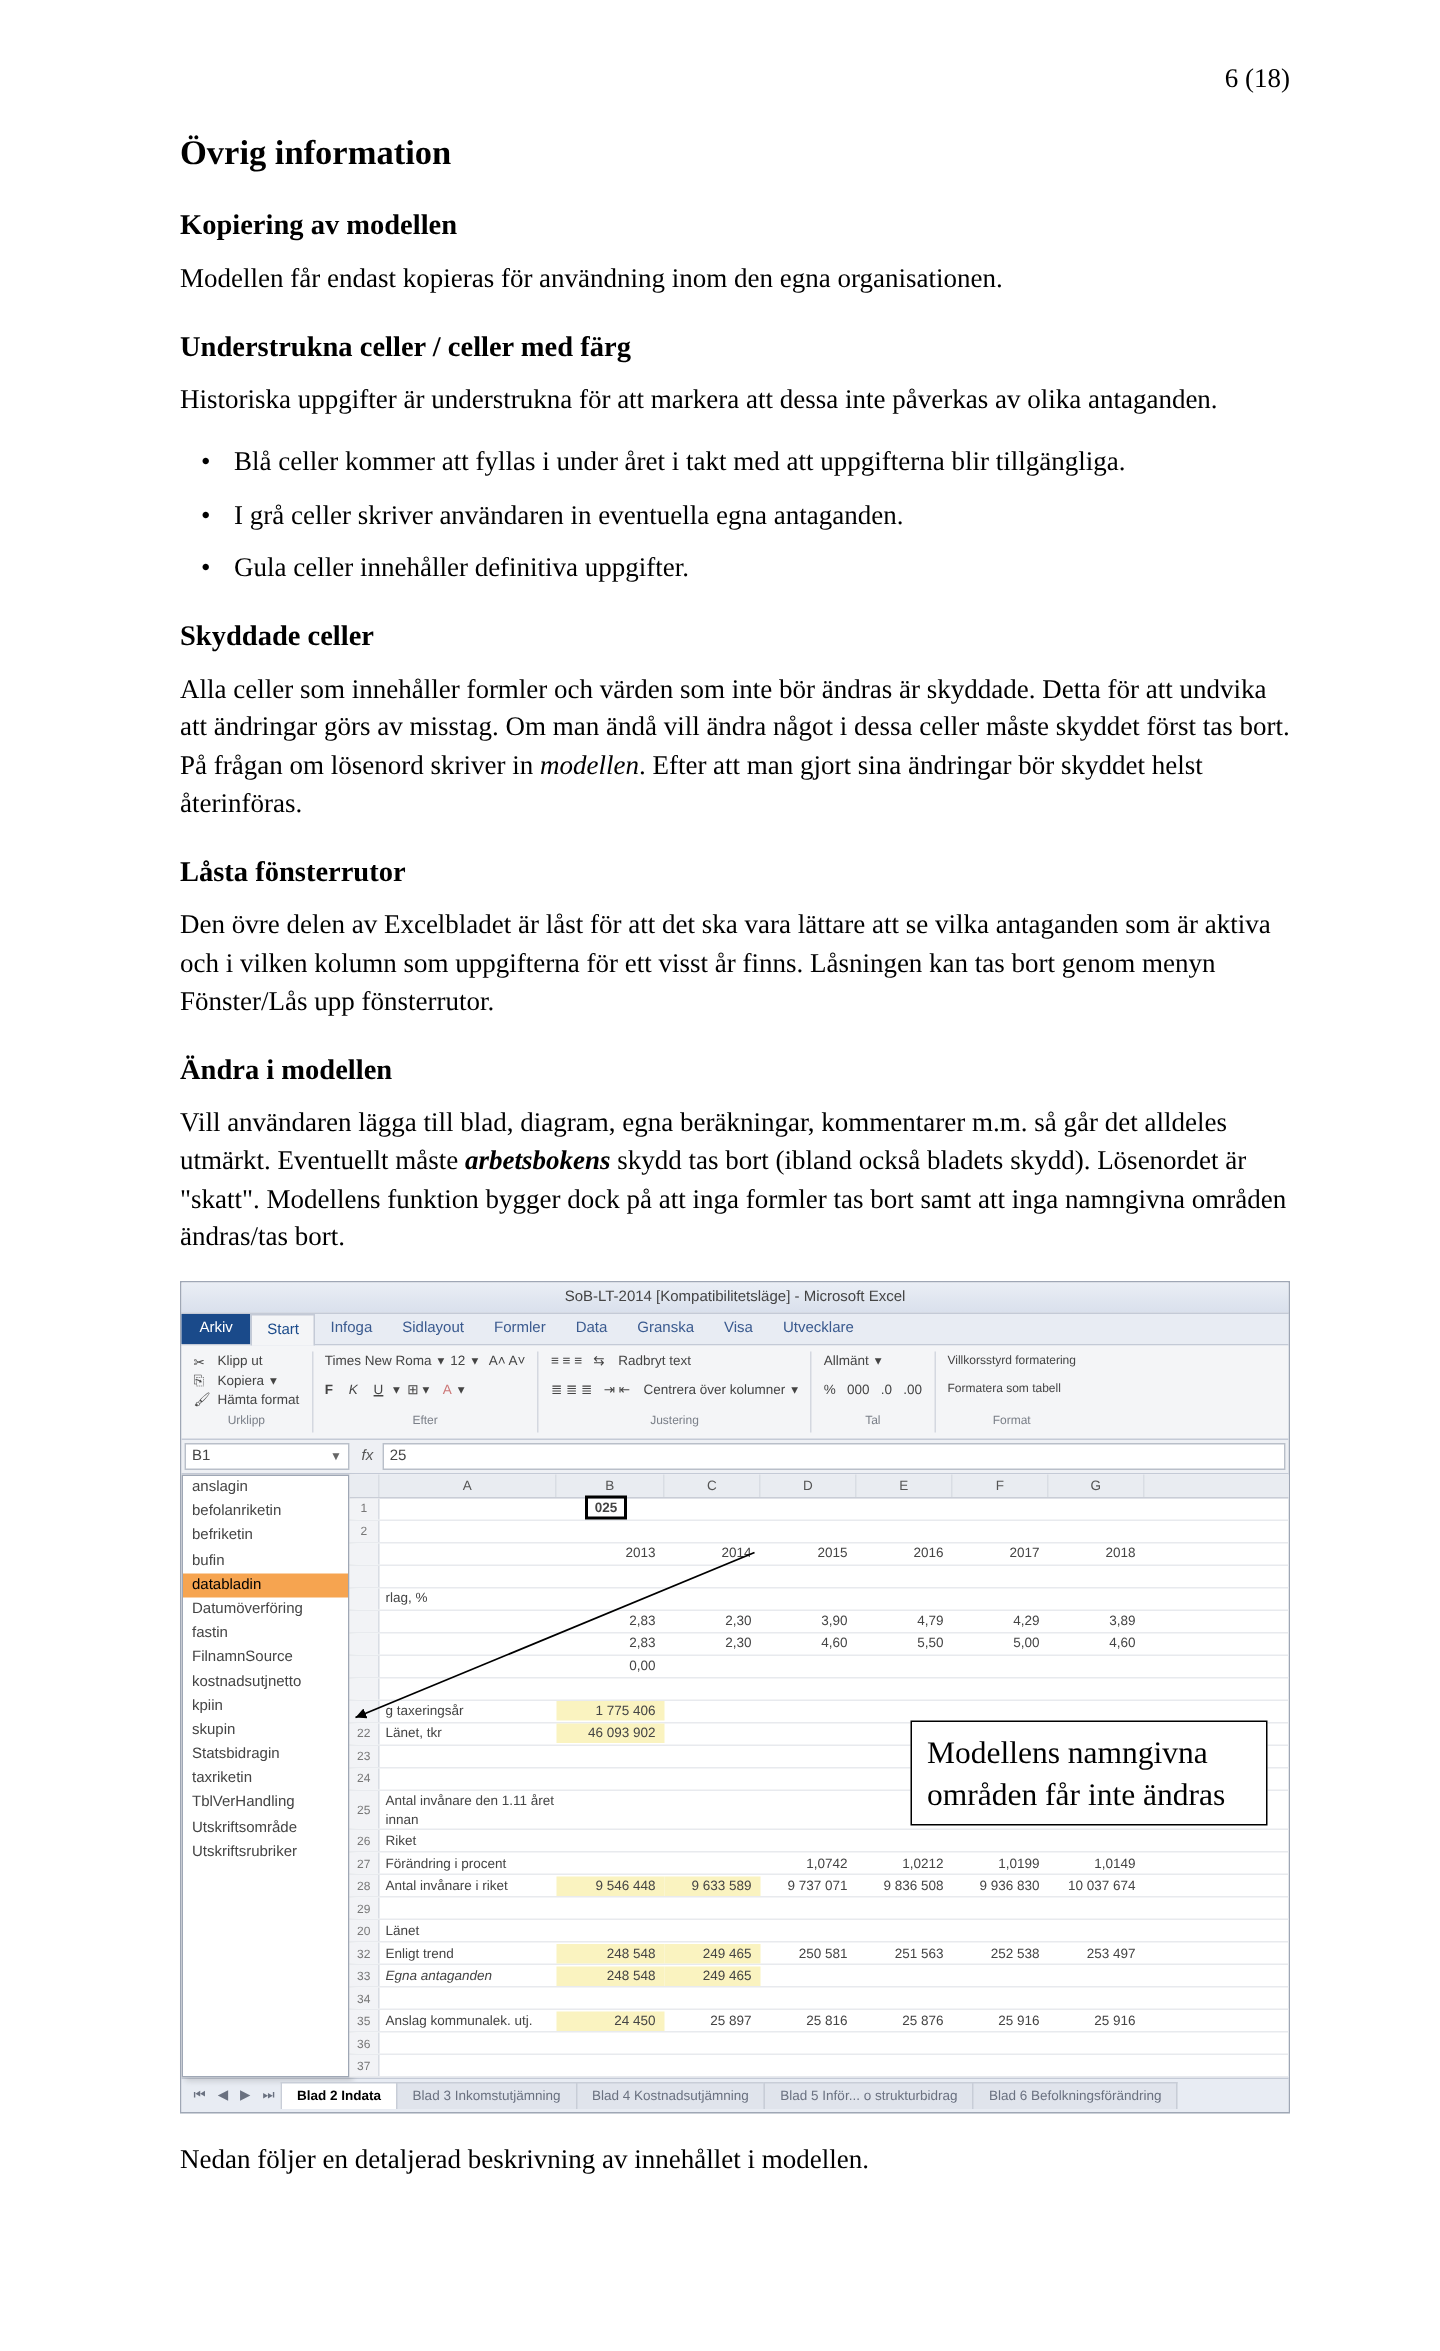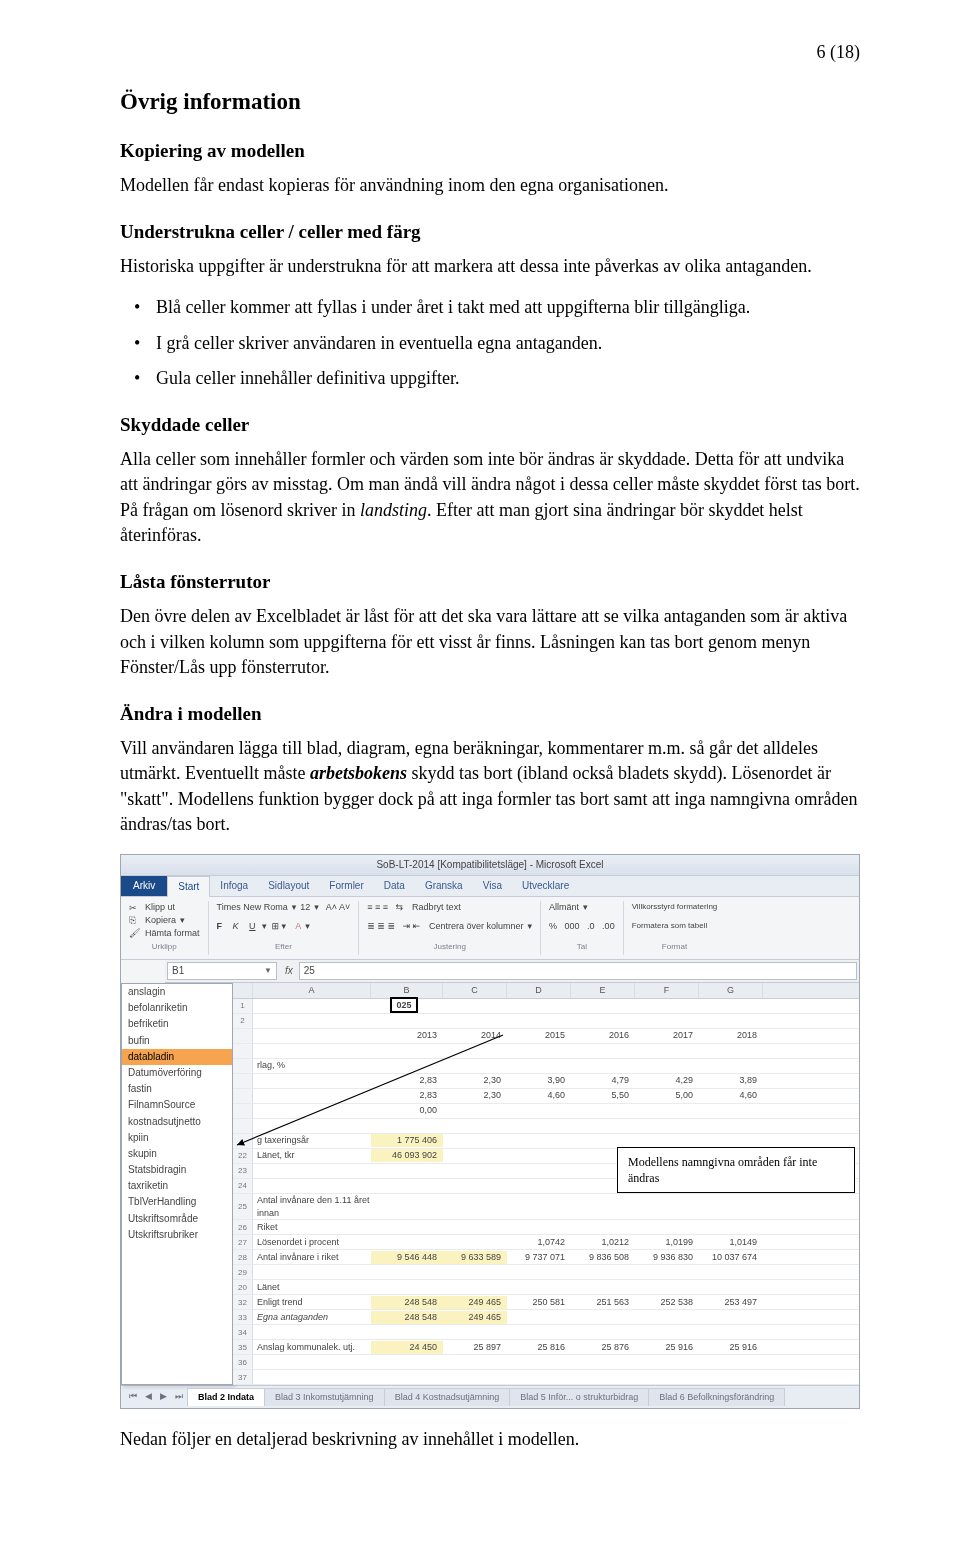--- a/index.html
+++ b/index.html
@@ -78,21 +78,20 @@
   .rgroup:last-child { border-right: none; }
   .rgroup .lbl { font-size: 8px; color: #7a7f88; text-align: center; margin-top: 2px; }
   .rgroup .row { display: flex; gap: 4px; align-items: center; font-size: 9px; }
   .ico { width: 12px; height: 12px; display: inline-block; }
 
   .namebox-row {
     display: flex;
     align-items: flex-end;
     background: #eef0f4;
     border-bottom: 1px solid #c4cad6;
-    margin-left: 44px;
   }
   .namebox {
     width: 110px;
     background: #fff;
     border: 1px solid #b9bfc9;
     margin: 2px;
     padding: 1px 4px;
     font-size: 10px;
     display: flex;
     align-items: center;
@@ -129,27 +128,27 @@
   .cB, .cN { width: 64px; text-align: right; padding-right: 6px; font-size: 9px; }
   .cB { width: 72px; }
   .yel { background: #faf3c0; }
   .boxed { border: 2px solid #000; text-align: center; font-weight: bold; padding: 1px 4px; }
   .ital9 { font-style: italic; }
 
   .arrow-svg { position: absolute; pointer-events: none; }
 
   .callout {
     position: absolute;
-    right: 4px;
+    right: 14px;
     top: 292px;
     width: 238px;
     background: #fff;
     border: 1px solid #000;
     font-family: "Book Antiqua", Palatino, Georgia, serif;
-    font-size: 12px;
+    font-size: 21px;
     line-height: 1.35;
     padding: 6px 10px;
     color: #000;
   }
 
   .sheet-tabs {
     display: flex;
     background: #e8ecf3;
     border-top: 1px solid #c4cad6;
     font-size: 9px;
@@ -180,21 +179,21 @@
 <h2>Understrukna celler / celler med färg</h2>
 <p class="tight">Historiska uppgifter är understrukna för att markera att dessa inte påverkas av olika antaganden.</p>
 <ul>
   <li>Blå celler kommer att fyllas i under året i takt med att uppgifterna blir tillgängliga.</li>
   <li>I grå celler skriver användaren in eventuella egna antaganden.</li>
   <li>Gula celler innehåller definitiva uppgifter.</li>
 </ul>
 
 <h2>Skyddade celler</h2>
 <p>
-  <span>Alla celler som innehåller formler och värden som inte bör ändras är skyddade. Detta för att undvika att ändringar görs av misstag. Om man ändå vill ändra något i dessa celler måste skyddet först tas bort. På frågan om lösenord skriver in </span><em class="ital">landsting</em><span>. Efter att man gjort sina ändringar bör skyddet helst återinföras.</span>
+  <span>Alla celler som innehåller formler och värden som inte bör ändras är skyddade. Detta för att undvika att ändringar görs av misstag. Om man ändå vill ändra något i dessa celler måste skyddet först tas bort. På frågan om lösenord skriver in </span><em class="ital">modellen</em><span>. Efter att man gjort sina ändringar bör skyddet helst återinföras.</span>
 </p>
 
 <h2>Låsta fönsterrutor</h2>
 <p>Den övre delen av Excelbladet är låst för att det ska vara lättare att se vilka antaganden som är aktiva och i vilken kolumn som uppgifterna för ett visst år finns. Låsningen kan tas bort genom menyn Fönster/Lås upp fönsterrutor.</p>
 
 <h2>Ändra i modellen</h2>
 <p>
   <span>Vill användaren lägga till blad, diagram, egna beräkningar, kommentarer m.m. så går det alldeles utmärkt. Eventuellt måste </span><strong class="ital">arbetsbokens</strong><span> skydd tas bort (ibland också bladets skydd). Lösenordet är "skatt". Modellens funktion bygger dock på att inga formler tas bort samt att inga namngivna områden ändras/tas bort.</span>
 </p>
 
@@ -441,21 +440,21 @@
             <div class="cA">Riket</div>
             <div class="cB"></div>
             <div class="cN"></div>
             <div class="cN"></div>
             <div class="cN"></div>
             <div class="cN"></div>
             <div class="cN"></div>
           </div>
           <div class="gr">
             <div class="rn">27</div>
-            <div class="cA">Lösenordet i procent</div>
+            <div class="cA">Förändring i procent</div>
             <div class="cB"></div>
             <div class="cN"></div>
             <div class="cN">1,0742</div>
             <div class="cN">1,0212</div>
             <div class="cN">1,0199</div>
             <div class="cN">1,0149</div>
           </div>
           <div class="gr">
             <div class="rn">28</div>
             <div class="cA">Antal invånare i riket</div>

